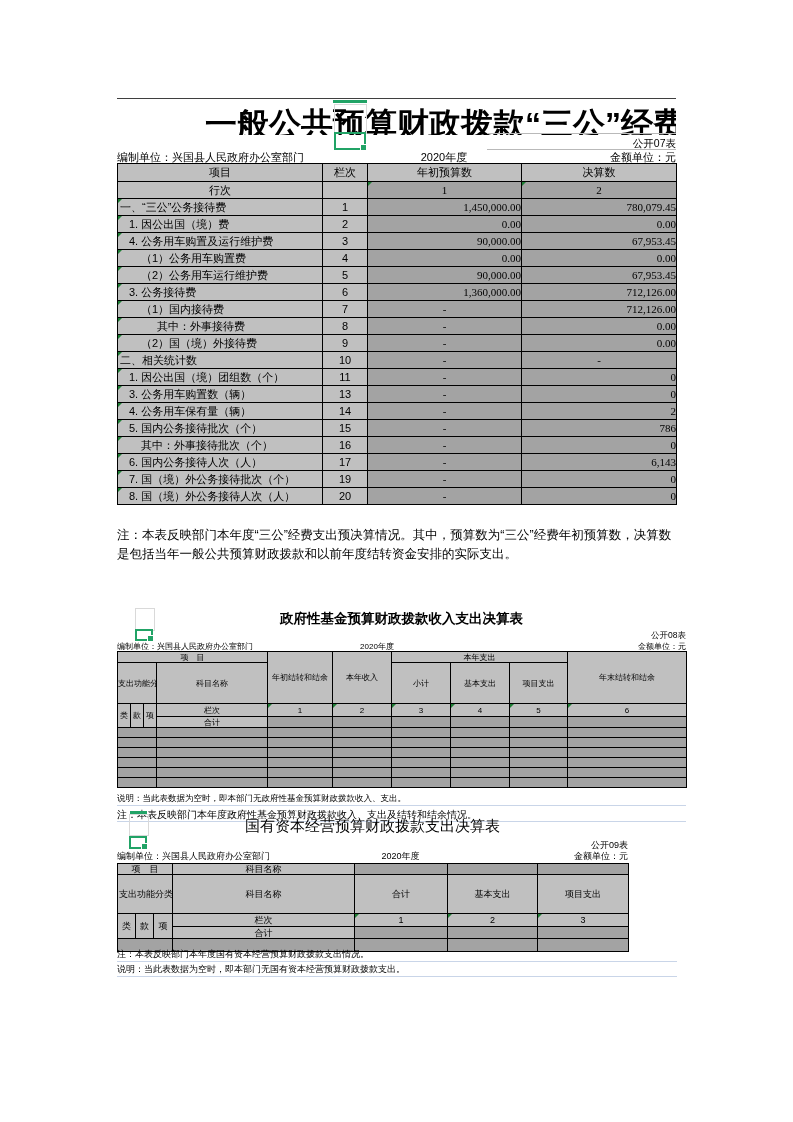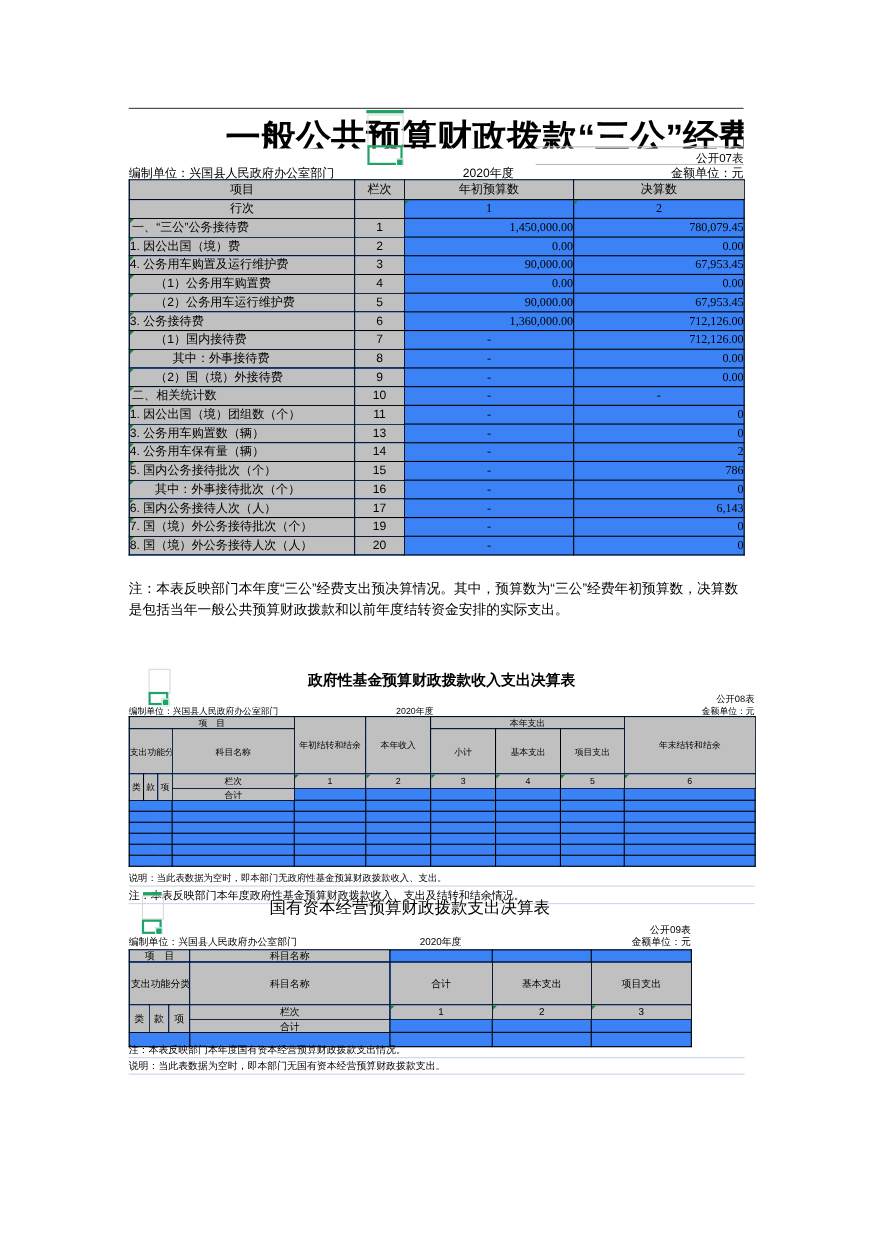--- a/index.html
+++ b/index.html
@@ -4,37 +4,37 @@
 <style>
   html,body{margin:0;padding:0;background:#fff;}
   #page{position:relative;width:793px;height:1122px;background:#ffffff;
         font-family:"Liberation Sans",sans-serif;color:#000;overflow:hidden;}
   .abs{position:absolute;}
   .hline{position:absolute;background:#3f3f3f;height:1px;}
   .faintline{position:absolute;background:#b9b9b9;height:1px;}
   .faintbox{position:absolute;border:1px solid #d9d9d9;}
 
   
-  table.grid{border-collapse:collapse;table-layout:fixed;background:#3b82f6;}
+  table.grid{border-collapse:collapse;table-layout:fixed;background:#a3a3a3;}
   table.grid td,table.grid th{border:1px solid #000;padding:0;margin:0;overflow:hidden;
         white-space:nowrap;font-weight:normal;position:relative;vertical-align:middle;}
   .g{background:#c0c0c0;}
   .ctr{text-align:center;}
   .rt{text-align:right;padding-right:3px;}
   .num{font-family:"Liberation Serif",serif;}
   .wrap{white-space:normal;line-height:1.15;}
   .corner::before{content:"";position:absolute;top:0;left:0;width:0;height:0;
         border-top:4px solid #1e7e34;border-right:4px solid transparent;}
 
   
   .t1 {width:559px;}
   .t1 td,.t1 th{font-size:11px;height:16px;line-height:13px;}
   .t1 tr.hdr th{height:17px;}
   .t1 .i0{padding-left:2px;text-align:left;}
-  .t1 .i1{text-align:left;}
+  .t1 .i1{padding-left:11px;text-align:left;}
   .t1 .i2{padding-left:23px;text-align:left;}
   .t1 .i3{padding-left:39px;text-align:left;}
   .t1titlewrap{position:absolute;left:0;top:5px;width:559px;height:32px;overflow:hidden;}
   .t1title{position:absolute;left:88px;top:0;font-size:32px;font-weight:bold;white-space:nowrap;}
 
   
   .t2 td,.t2 th{font-size:8px;line-height:9px;}
   .t2 tr.hA td,.t2 tr.hA th{height:10px;}
   .t2 tr.hB td,.t2 tr.hB th{height:40px;}
   .t2 tr.hC td,.t2 tr.hC th{height:12px;}

